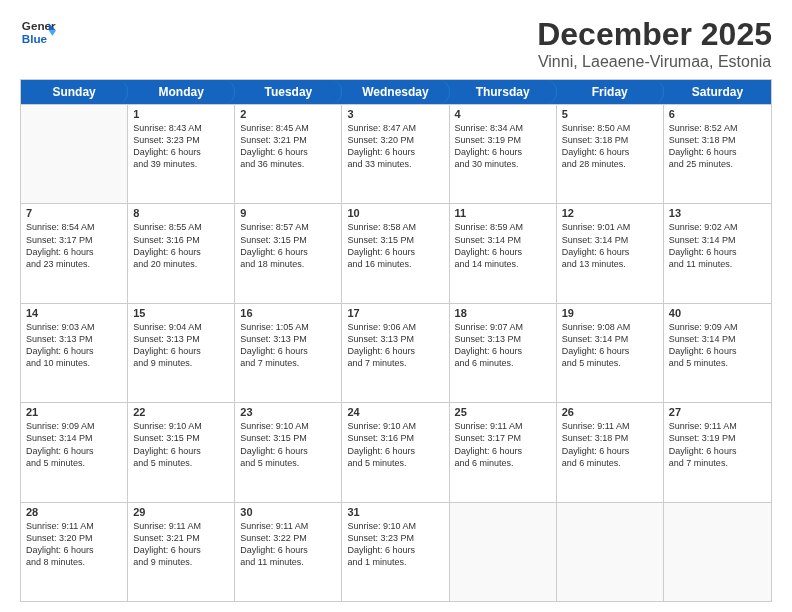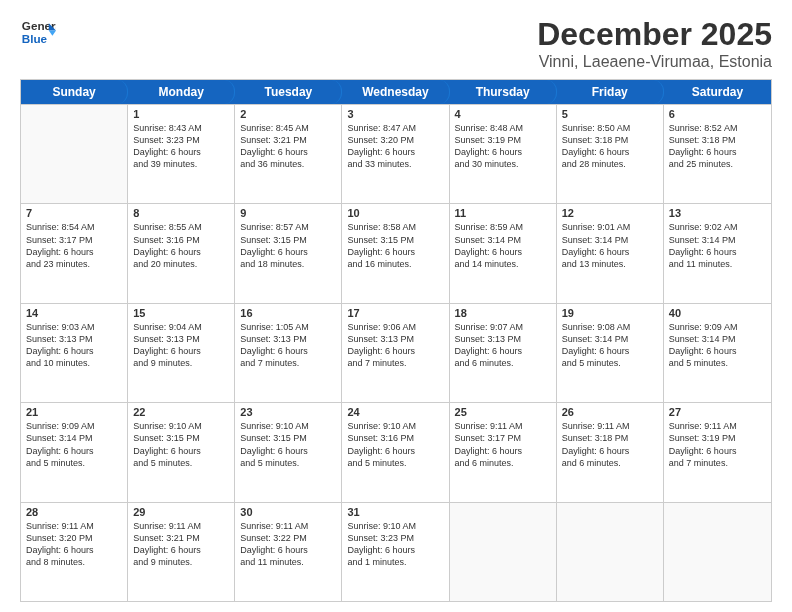--- a/index.html
+++ b/index.html
@@ -26,21 +26,21 @@
     .logo {
       display: flex;
       align-items: center;
       gap: 4px;
     }
     .logo-icon {
       width: 36px;
       height: 36px;
     }
     .title-block {
-      text-align: right;
+      text-align: center;
     }
     .main-title {
       font-size: 32px;
       font-weight: bold;
       color: #333;
     }
     .subtitle {
       font-size: 16px;
       color: #555;
     }
@@ -147,21 +147,21 @@
           </div>
           <div class="cal-cell">
             <span class="day-num">3</span>
             <span class="cell-line">Sunrise: 8:47 AM</span>
             <span class="cell-line">Sunset: 3:20 PM</span>
             <span class="cell-line">Daylight: 6 hours</span>
             <span class="cell-line">and 33 minutes.</span>
           </div>
           <div class="cal-cell">
             <span class="day-num">4</span>
-            <span class="cell-line">Sunrise: 8:48 AM</span>
+            <span class="cell-line">Sunrise: 8:34 AM</span>
             <span class="cell-line">Sunset: 3:19 PM</span>
             <span class="cell-line">Daylight: 6 hours</span>
             <span class="cell-line">and 30 minutes.</span>
           </div>
           <div class="cal-cell">
             <span class="day-num">5</span>
             <span class="cell-line">Sunrise: 8:50 AM</span>
             <span class="cell-line">Sunset: 3:18 PM</span>
             <span class="cell-line">Daylight: 6 hours</span>
             <span class="cell-line">and 28 minutes.</span>

